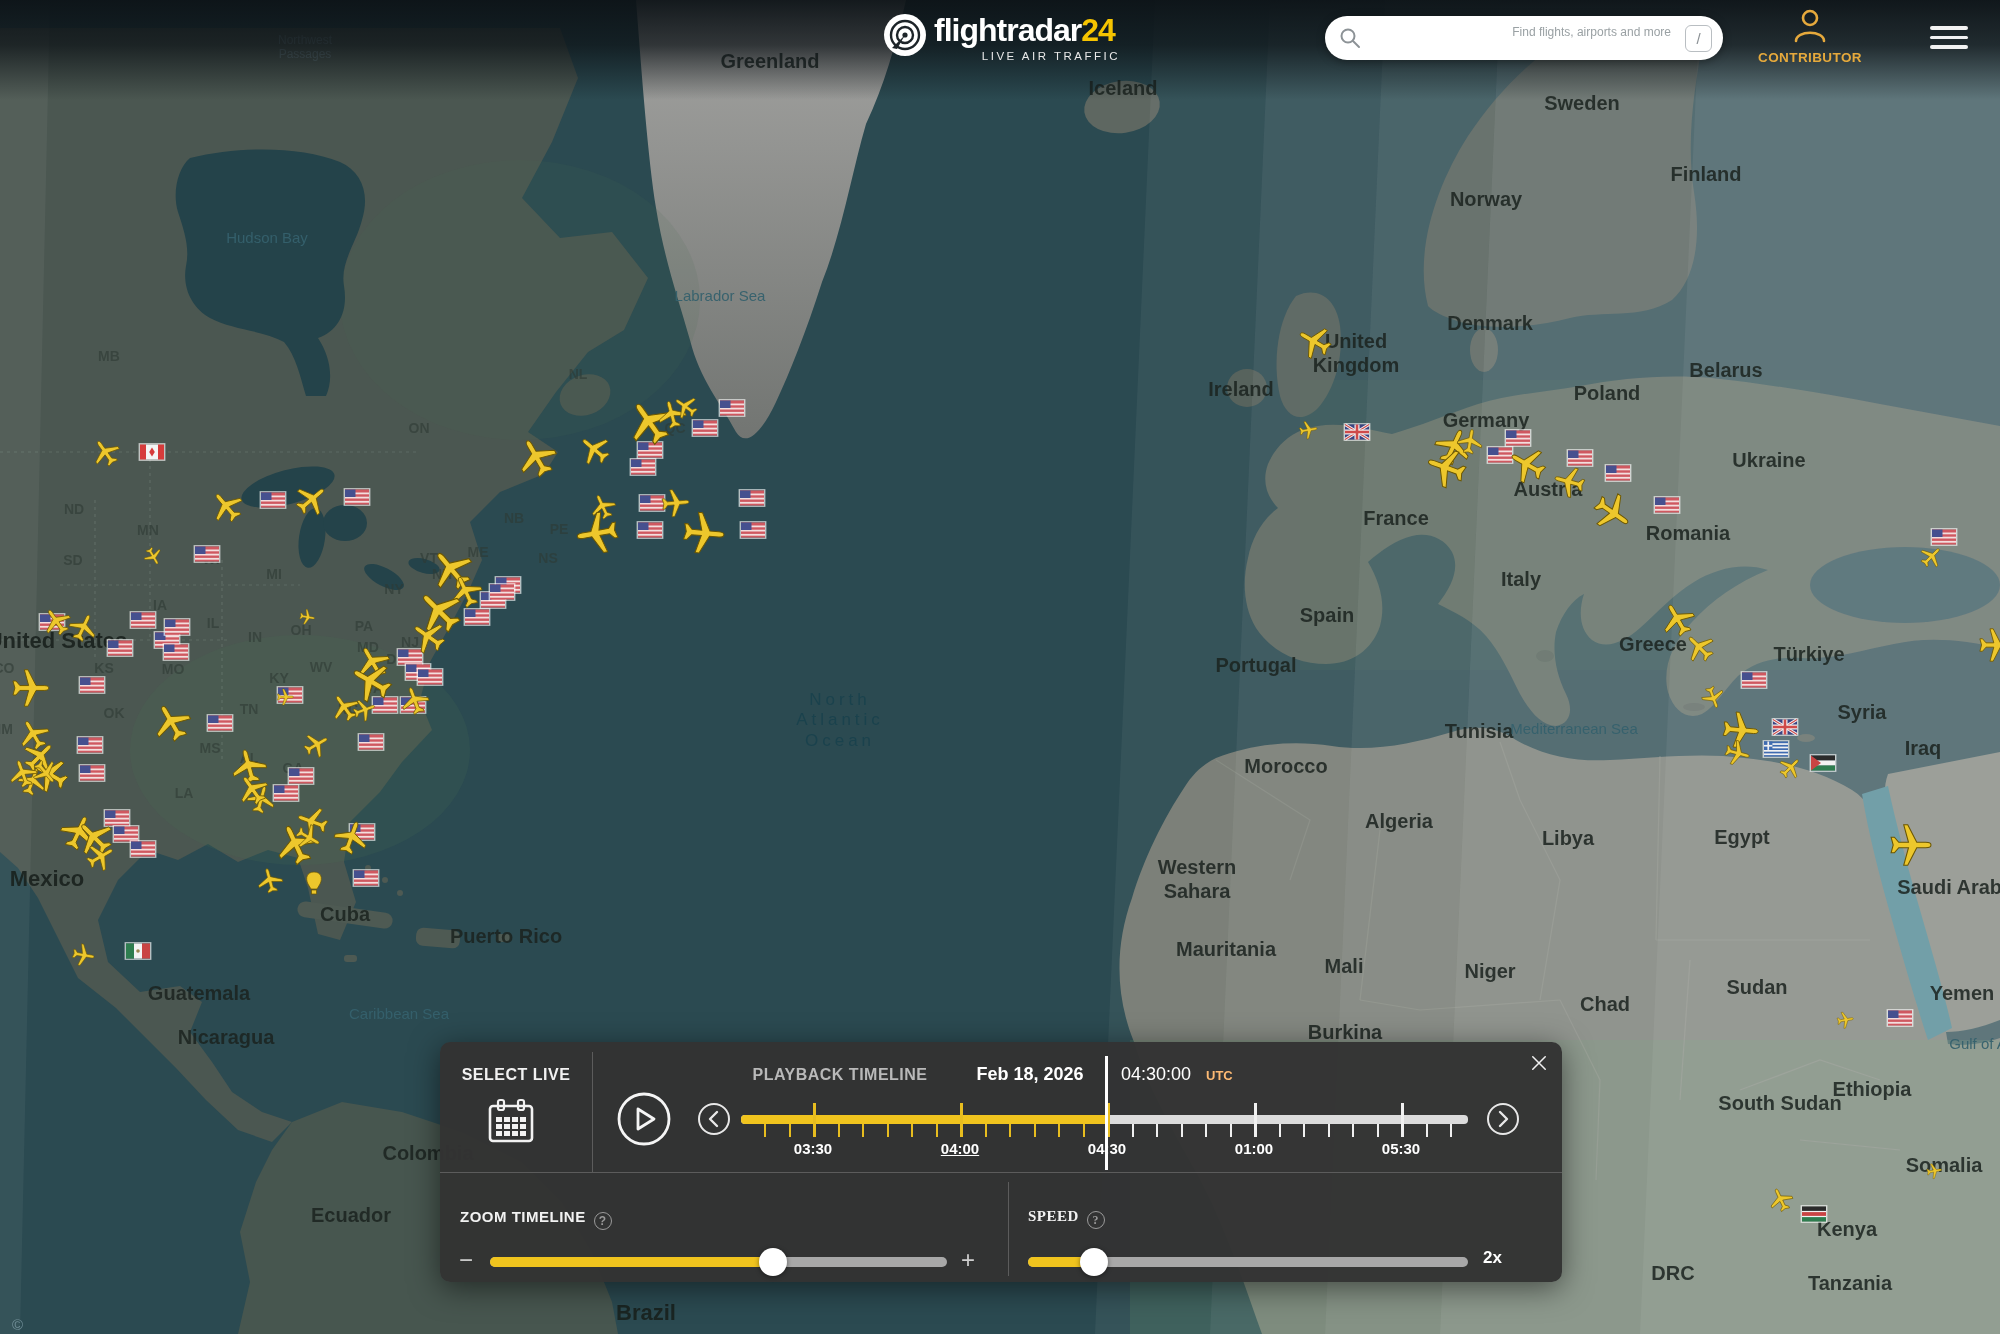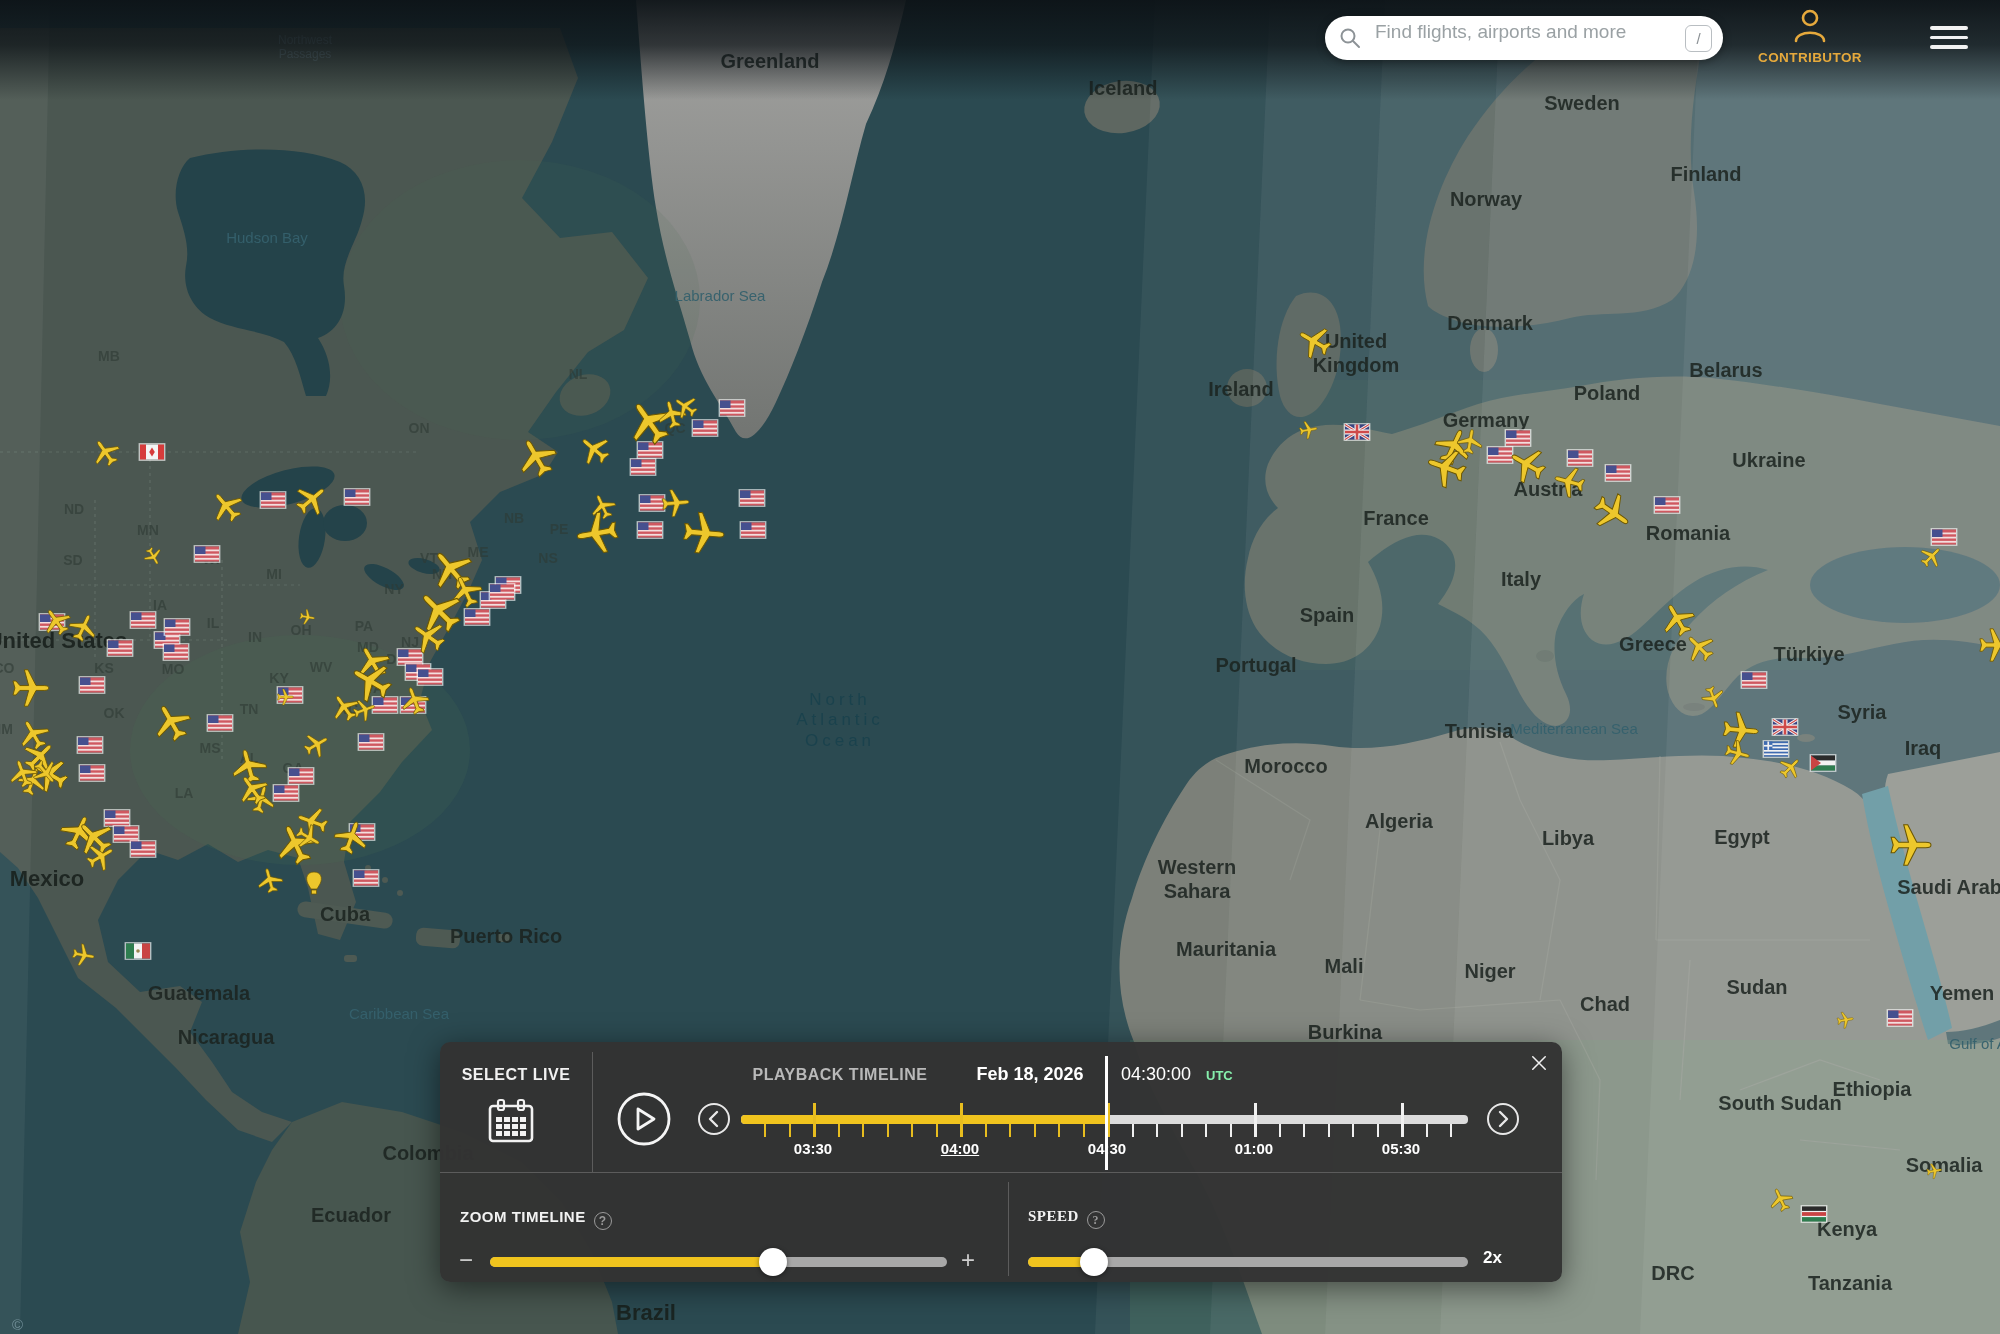--- a/index.html
+++ b/index.html
@@ -21,21 +21,21 @@
   .hdr-grad{position:absolute;left:0;top:0;width:2000px;height:100px;pointer-events:none;
     background:linear-gradient(to bottom,rgba(12,18,22,.95) 0%,rgba(12,18,22,.75) 45%,rgba(12,18,22,0) 100%);}
   .logo{position:absolute;left:882px;top:10px;width:250px;height:60px;}
   .logo .txt{position:absolute;left:52px;top:2px;font-weight:700;font-size:32px;color:#fff;letter-spacing:-1px;white-space:nowrap;}
   .logo .txt .accent{color:#f6c400;}
   .logo .tag{position:absolute;left:52px;top:40px;width:186px;text-align:right;
              font-size:11.5px;letter-spacing:2.5px;color:#e9e9e9;}
   .search{position:absolute;left:1325px;top:16px;width:398px;height:44px;background:#fff;
           border-radius:22px;box-shadow:0 2px 8px rgba(0,0,0,.35);}
   .search input{position:absolute;left:48px;top:0;width:300px;height:32px;border:none;outline:none;
-          background:transparent;font-size:19px;color:#333;font-family:"Liberation Sans",sans-serif;}
+          background:transparent;font-size:12px;color:#333;font-family:"Liberation Sans",sans-serif;text-align:right;}
   .search input::placeholder{color:#9aa1a4;}
   .search .mag{position:absolute;left:13px;top:10px;}
   .search .kbd{position:absolute;right:11px;top:9px;width:27px;height:27px;border:1.5px solid #b9bec2;
           border-radius:6px;color:#8a9094;font-size:15px;display:flex;align-items:center;justify-content:center;}
   .contrib{position:absolute;left:1752px;top:8px;width:116px;text-align:center;cursor:pointer;}
   .contrib .lbl{margin-top:2px;font-size:13.5px;font-weight:700;color:#e6a93c;letter-spacing:.4px;}
   .burger{position:absolute;left:1930px;top:26px;width:38px;cursor:pointer;}
   .burger div{height:3.5px;border-radius:2px;background:#f2f2f2;margin-bottom:6px;}
 
   .attrib{position:absolute;left:12px;top:1316px;font-size:15px;color:rgba(160,190,200,.55);}
@@ -50,21 +50,21 @@
   .hdiv{position:absolute;left:0;top:130px;width:1122px;height:1px;background:#5c5c5c;}
   .vdiv2{position:absolute;left:568px;top:140px;width:1px;height:94px;background:#5c5c5c;}
   .playbtn{position:absolute;left:176px;top:49px;cursor:pointer;}
   .prevbtn{position:absolute;left:257px;top:60px;cursor:pointer;}
   .nextbtn{position:absolute;left:1046px;top:60px;cursor:pointer;}
   .closebtn{position:absolute;left:1086px;top:8px;cursor:pointer;padding:4px;}
   .tl-title{position:absolute;left:300px;top:24px;font-size:16px;font-weight:700;
             letter-spacing:.5px;color:#b9b9b9;width:200px;text-align:center;}
   .tl-date{position:absolute;left:520px;top:22px;font-size:18px;font-weight:700;color:#fff;width:140px;text-align:center;}
   .tl-time{position:absolute;left:681px;top:22px;font-size:18px;font-weight:400;color:#fff;}
-  .tl-tz{position:absolute;left:766px;top:26px;font-size:13px;font-weight:700;color:#86efac;}
+  .tl-tz{position:absolute;left:766px;top:26px;font-size:13px;font-weight:700;color:#fdba74;}
   .playhead{position:absolute;left:665px;top:14px;width:3px;height:114px;background:#fff;}
   .track{position:absolute;left:301px;top:73px;width:727px;height:9px;border-radius:4px;background:#dcdcdc;}
   .track-fill{position:absolute;left:301px;top:73px;width:366px;height:9px;border-radius:4px 0 0 4px;background:#f0c41e;}
   .tick{position:absolute;}
   .tick.minor{top:82px;height:13px;width:2px;}
   .tick.major{top:61px;height:34px;width:3px;}
   .tick.y{background:#e7bd1f;}
   .tick.w{background:#f0f0f0;}
   .ticklabel{position:absolute;top:98px;width:60px;margin-left:-30px;text-align:center;
              font-size:15px;font-weight:700;color:#fff;}
@@ -780,20 +780,31 @@
           <rect x="-2.5" y="6" width="5" height="4" fill="#edc72c" stroke="#6b5600" stroke-width="0.7"></rect>
         </g>
       </g>
   </svg>
 
   <div class="attrib">©</div>
 
   
   <div class="hdr-grad"></div>
 
+  <div class="logo">
+    <svg width="46" height="46" viewBox="0 0 46 46" style="position:absolute;left:0;top:2px;">
+      <circle cx="23" cy="23" r="21" fill="#ffffff"></circle>
+      <circle cx="23" cy="23" r="14" fill="none" stroke="#1d2429" stroke-width="2.4"></circle>
+      <circle cx="23" cy="23" r="8" fill="none" stroke="#1d2429" stroke-width="2.4"></circle>
+      <circle cx="23" cy="23" r="2.6" fill="#1d2429"></circle>
+      <path d="M23,23 L10,36 L15,37 Z" fill="#1d2429"></path>
+    </svg>
+    <div class="txt"><span>flightradar</span><span class="accent">24</span></div>
+    <div class="tag">LIVE AIR TRAFFIC</div>
+  </div>
 
   <div class="search">
     <svg class="mag" width="24" height="24" viewBox="0 0 24 24">
       <circle cx="10" cy="10" r="6.5" fill="none" stroke="#8c9296" stroke-width="2"></circle>
       <line x1="15" y1="15" x2="21" y2="21" stroke="#8c9296" stroke-width="2" stroke-linecap="round"></line>
     </svg>
     <input type="text" placeholder="Find flights, airports and more" style="">
     <div class="kbd">/</div>
   </div>
 

